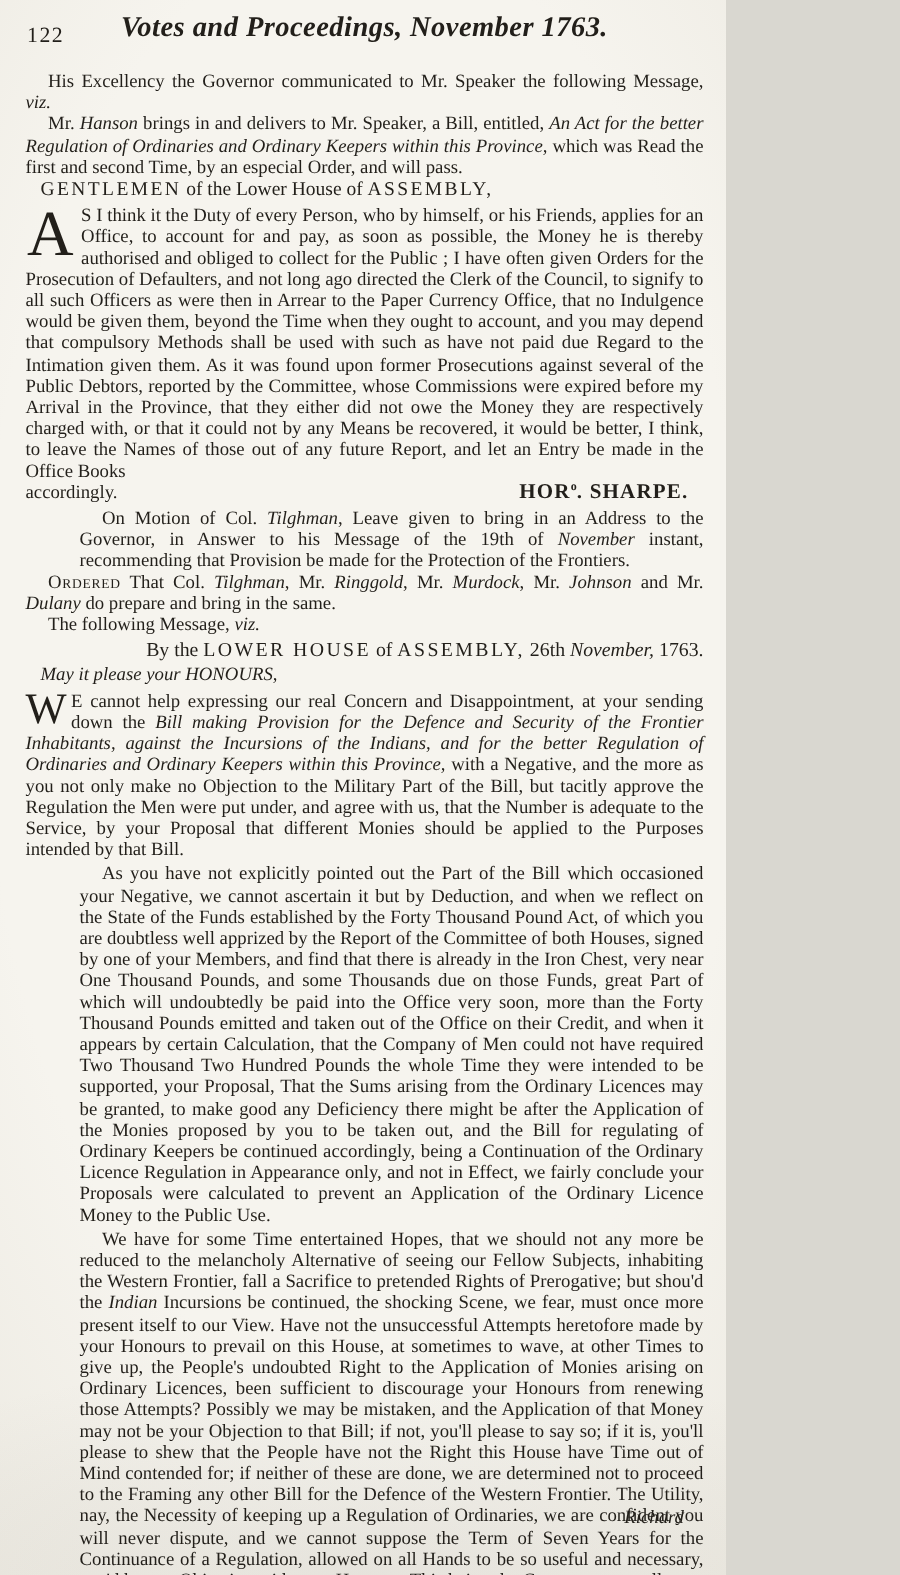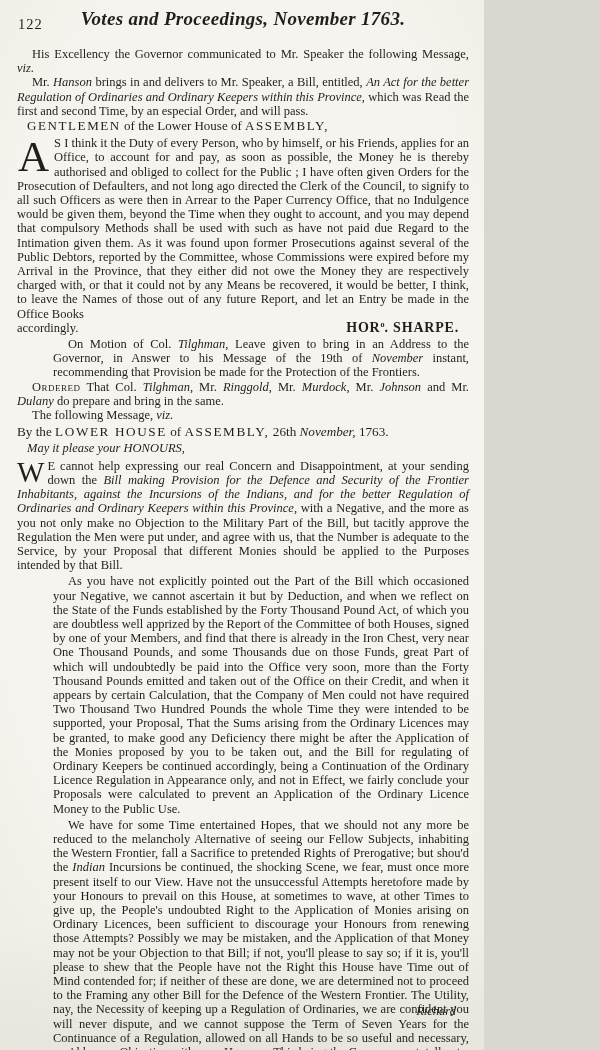--- a/index.html
+++ b/index.html
@@ -39,21 +39,21 @@
   }
   .dropcap.w { font-size: 29px; line-height: 23px; padding: 2px 3px 0 0; }
   .sig-line {
     display: flex; justify-content: space-between; align-items: flex-start;
     padding-right: 10px;
     gap: 13px;
   }
   .order-row { display: flex; align-items: baseline; margin-top: 3px; }
   .order-label { margin-left: 215px; font-style: italic; }
   .order-name { margin-left: auto; margin-right: 22px; letter-spacing: 0.3px; text-align: right; }
-  .center { text-align: left; text-indent: 0; font-size: 13.2px; margin-top: 3px; }
+  .center { text-align: right; text-indent: 0; font-size: 13.2px; margin-top: 3px; }
   .salute { font-style: italic; text-indent: 10px; margin-top: 2px; }
   .lastline { text-indent: 2px; margin-top: 3px; }
   .catchword { position: absolute; right: 28px; bottom: 32px; font-style: italic; }
   .run-r { }
   .run-i { font-style: italic; }
   .run-sc { font-variant: small-caps; letter-spacing: 0.5px; }
   .run-lc { letter-spacing: 1.6px; }
   .run-caps { letter-spacing: 0.6px; }
   .run-bcap { font-weight: bold; font-size: 14px; letter-spacing: 0.8px; }
   .run-sup { vertical-align: super; font-size: 8px; line-height: 0; font-weight: bold; }

